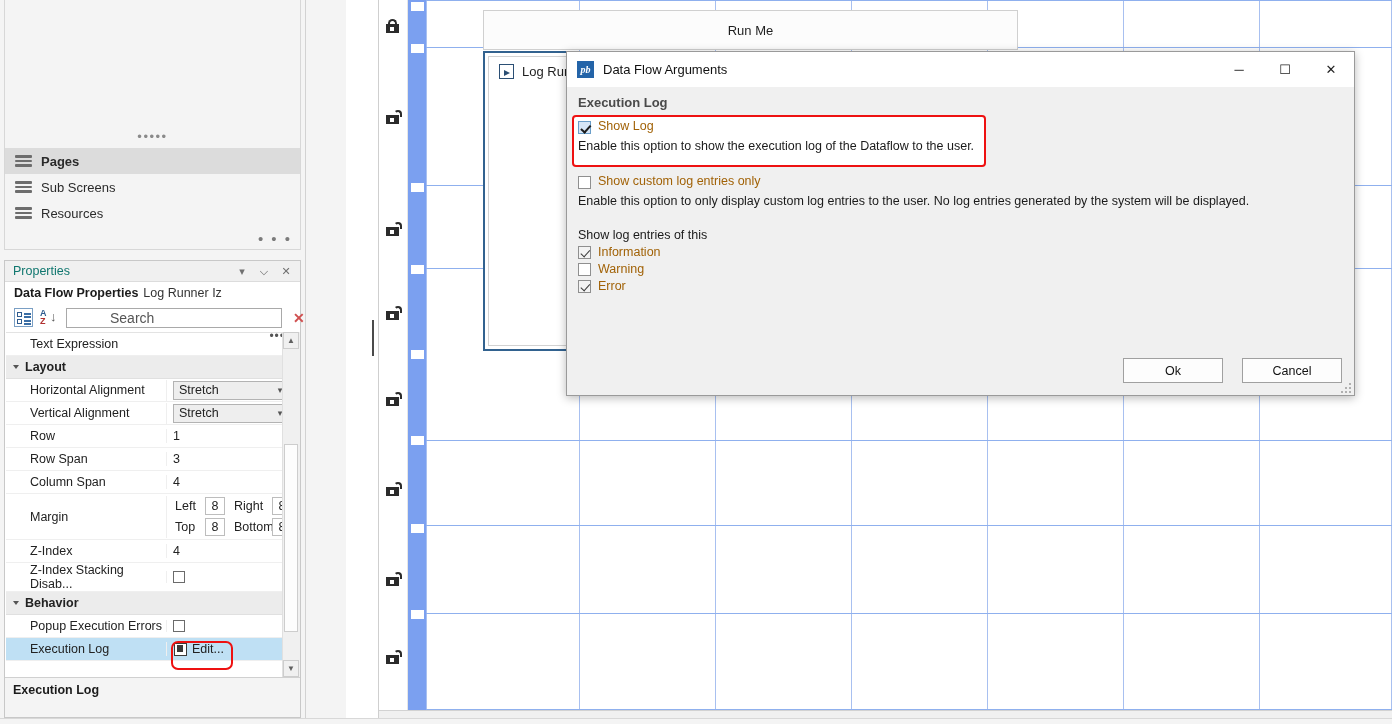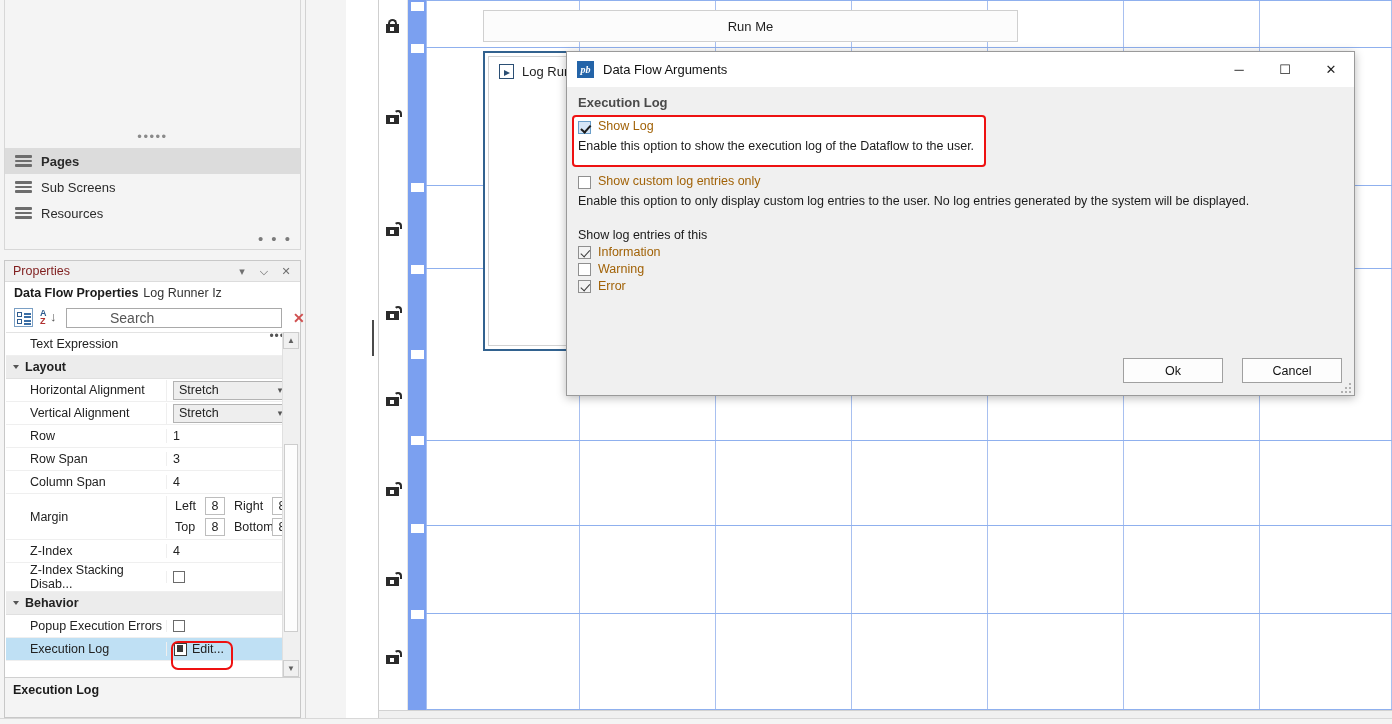--- a/index.html
+++ b/index.html
@@ -46,21 +46,21 @@
 
   
   #properties-panel{
     left:4px;top:260px;width:297px;height:458px;
     background:#ffffff;border:1px solid #c8c8c8;box-sizing:border-box;
   }
   #prop-titlebar{
     position:absolute;left:0;top:0;right:0;height:20px;background:#f0f0f0;
     border-bottom:1px solid #dcdcdc;display:flex;align-items:center;
   }
-  #prop-title{padding-left:8px;font-size:12.5px;color:#7f1d1d;}
+  #prop-title{padding-left:8px;font-size:12.5px;color:#0f766e;}
   #prop-tb-buttons{margin-left:auto;display:flex;align-items:center;padding-right:4px;gap:2px;}
   .tb-btn{width:20px;height:18px;display:flex;align-items:center;justify-content:center;color:#707070;font-size:11px;}
   #prop-header{
     position:absolute;left:0;top:20px;right:0;height:23px;
     display:flex;align-items:center;padding-left:9px;font-size:12.5px;
   }
   #prop-header b{font-weight:bold;color:#1b1b1b;margin-right:5px;}
   #prop-header span.sub{color:#333;}
 
   #prop-toolbar{
@@ -155,21 +155,21 @@
   .lockicon.closed .lock-shackle{left:2px;}
   .lockicon.open .lock-shackle{left:8px;width:8px;border-left-color:transparent;}
 
   #row-selector{left:29px;top:0;width:18px;height:710px;background:#7ba0f0;}
   .rowhandle{position:absolute;left:2.5px;width:13px;height:9px;background:#ffffff;}
   #canvas-area{left:47px;top:0;width:966px;height:710px;background:#ffffff;}
   .gridline-v{position:absolute;top:0;width:1px;height:710px;background:#a8c0f0;}
   .gridline-h{position:absolute;left:0;width:966px;height:1px;background:#8fb0ee;}
 
   #run-me{
-    position:absolute;left:57px;top:10px;width:535px;height:32px;border:1px solid #d0d0d0;background:#fcfcfc;
+    position:absolute;left:57px;top:10px;width:535px;height:40px;border:1px solid #d0d0d0;background:#fcfcfc;
     display:flex;align-items:center;justify-content:center;font-size:13px;color:#1f1f1f;box-sizing:border-box;
   }
   #dataflow-box{
     position:absolute;left:57px;top:51px;width:507px;height:300px;
     border:2px solid #32628f;background:#ffffff;box-sizing:border-box;
   }
   #dataflow-inner{position:absolute;left:3px;top:3px;right:3px;bottom:3px;border:1px solid #d2d2d2;background:#ffffff;}
   #dataflow-label{
     position:absolute;left:14px;top:11px;display:flex;align-items:center;gap:8px;font-size:13px;color:#1f1f1f;
     white-space:nowrap;

